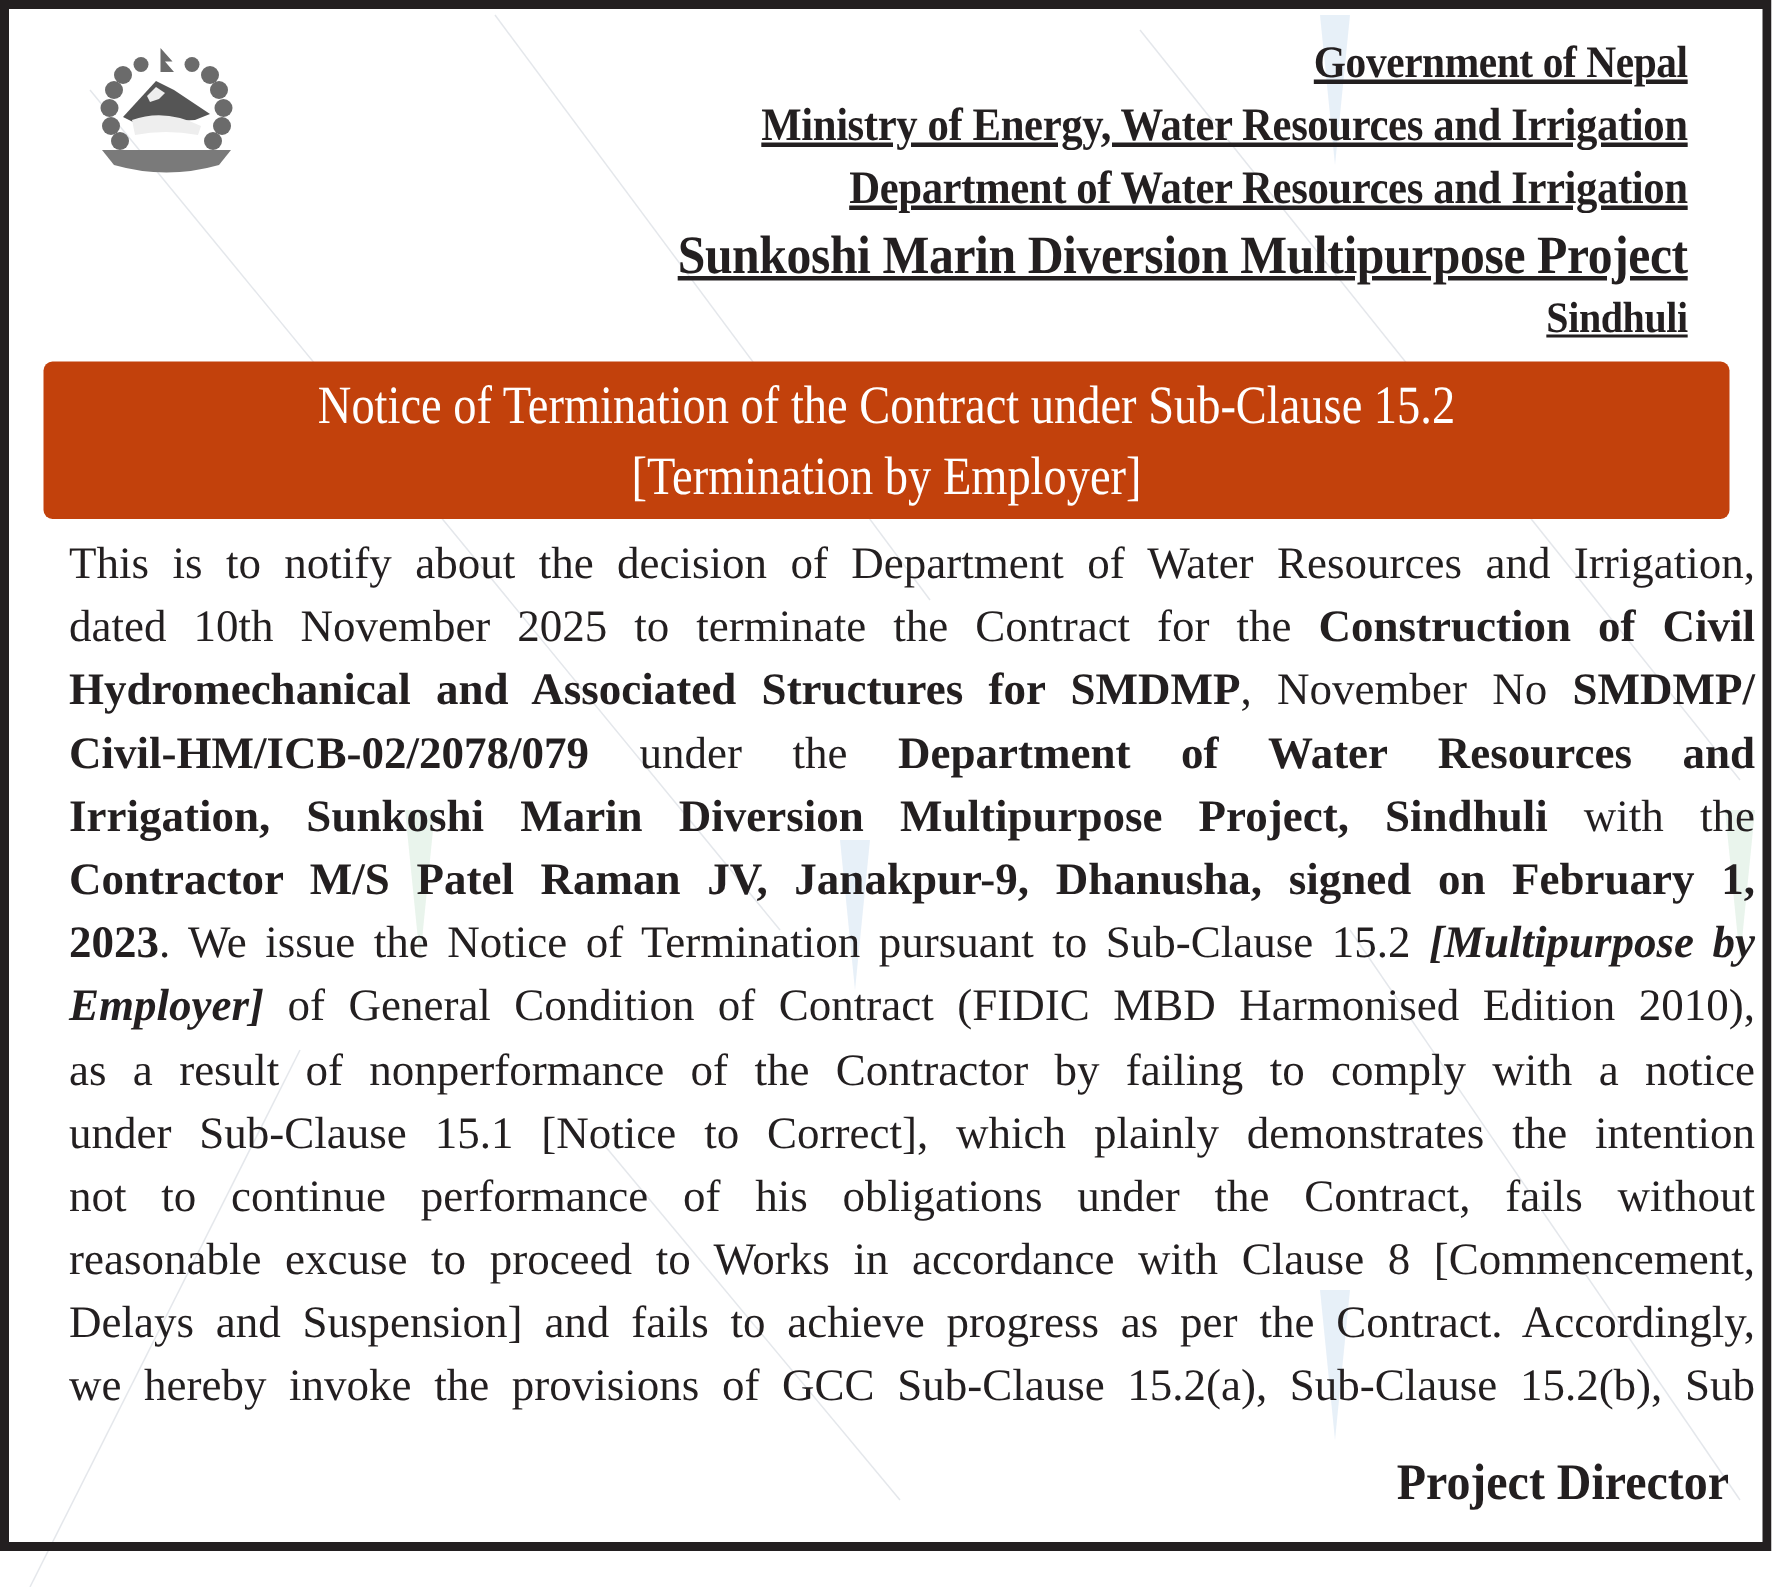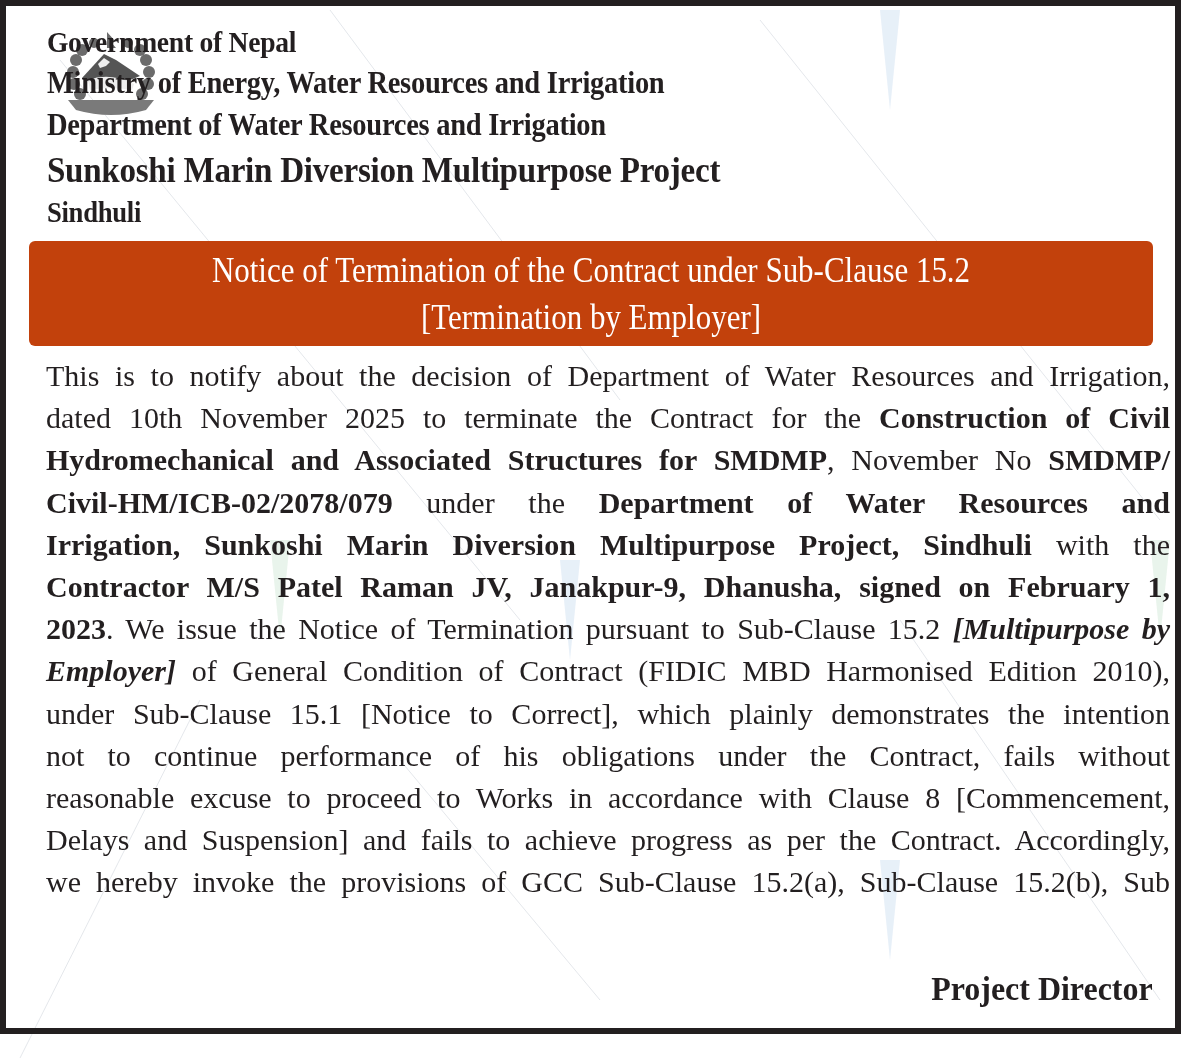--- a/index.html
+++ b/index.html
@@ -7,21 +7,21 @@
          font-family: "Liberation Serif", "DejaVu Serif", serif; color: #231f20; }
 
   
   .watermark { position: absolute; inset: 0; pointer-events: none; }
 
   .frame { position: absolute; left: 0; top: 0; width: 1181px; height: 1034px;
            box-sizing: border-box; border: 6px solid #231f20; background: transparent; }
 
   .emblem { position: absolute; left: 60px; top: 28px; width: 102px; height: 92px; }
 
-  .header { position: absolute; left: 0; top: 22px; width: 1172px; text-align: left; }
+  .header { position: absolute; left: 0; top: 22px; width: 1172px; text-align: right; text-decoration: underline; }
   .header .line { display: block; font-weight: bold; white-space: nowrap; letter-spacing: -0.3px; }
   .h-gov   { font-size: 30px; line-height: 40px; transform: scaleX(0.92); }
   .h-min   { font-size: 31px; line-height: 42px; transform: scaleX(0.92); }
   .h-dept  { font-size: 31px; line-height: 42px; transform: scaleX(0.92); }
   .h-proj  { font-size: 36px; line-height: 48px; transform: scaleX(0.92); }
   .h-place { font-size: 29px; line-height: 36px; transform: scaleX(0.92); }
 
   .banner { position: absolute; left: 29px; top: 241px; width: 1124px; height: 105px;
             background: #c2410c; border-radius: 6px; color: #ffffff; text-align: center; }
   .banner .t1 { position: absolute; left: 0; right: 0; top: 6px; font-size: 36px; line-height: 46px;
@@ -108,20 +108,21 @@
 
 <div class="body-text" id="body-text">
     <span class="body-line j" style="white-space: normal; display: block;"><span class="">This is to notify about the decision of Department of Water Resources and Irrigation,</span></span>
     <span class="body-line j" style="white-space: normal; display: block;"><span class="">dated 10th November 2025 to terminate the Contract for the </span><span class="b">Construction of Civil</span></span>
     <span class="body-line j" style="white-space: normal; display: block;"><span class="b">Hydromechanical and Associated Structures for SMDMP</span><span class="">, November No </span><span class="b">SMDMP/</span></span>
     <span class="body-line j" style="white-space: normal; display: block;"><span class="b">Civil-HM/ICB-02/2078/079</span><span class=""> under the </span><span class="b">Department of Water Resources and</span></span>
     <span class="body-line j" style="white-space: normal; display: block;"><span class="b">Irrigation, Sunkoshi Marin Diversion Multipurpose Project, Sindhuli</span><span class=""> with the</span></span>
     <span class="body-line j" style="white-space: normal; display: block;"><span class="b">Contractor M/S Patel Raman JV, Janakpur-9, Dhanusha, signed on February 1,</span></span>
     <span class="body-line j" style="white-space: normal; display: block;"><span class="b">2023</span><span class="">. We issue the Notice of Termination pursuant to Sub-Clause 15.2 </span><span class="bi">[Multipurpose by</span></span>
     <span class="body-line j" style="white-space: normal; display: block;"><span class="bi">Employer]</span><span class=""> of General Condition of Contract (FIDIC MBD Harmonised Edition 2010),</span></span>
+    <span class="body-line j" style="white-space: normal; display: block;"><span class="">as a result of nonperformance of the Contractor by failing to comply with a notice</span></span>
     <span class="body-line j" style="white-space: normal; display: block;"><span class="">under Sub-Clause 15.1 [Notice to Correct], which plainly demonstrates the intention</span></span>
     <span class="body-line j" style="white-space: normal; display: block;"><span class="">not to continue performance of his obligations under the Contract, fails without</span></span>
     <span class="body-line j" style="white-space: normal; display: block;"><span class="">reasonable excuse to proceed to Works in accordance with Clause 8 [Commencement,</span></span>
     <span class="body-line j" style="white-space: normal; display: block;"><span class="">Delays and Suspension] and fails to achieve progress as per the Contract. Accordingly,</span></span>
     <span class="body-line j" style="white-space: normal; display: block;"><span class="">we hereby invoke the provisions of GCC Sub-Clause 15.2(a), Sub-Clause 15.2(b), Sub</span></span>
   </div>
 
 <div class="signature">Project Director</div>
 
 <div class="source">Source: The Kathmandu Post</div>

